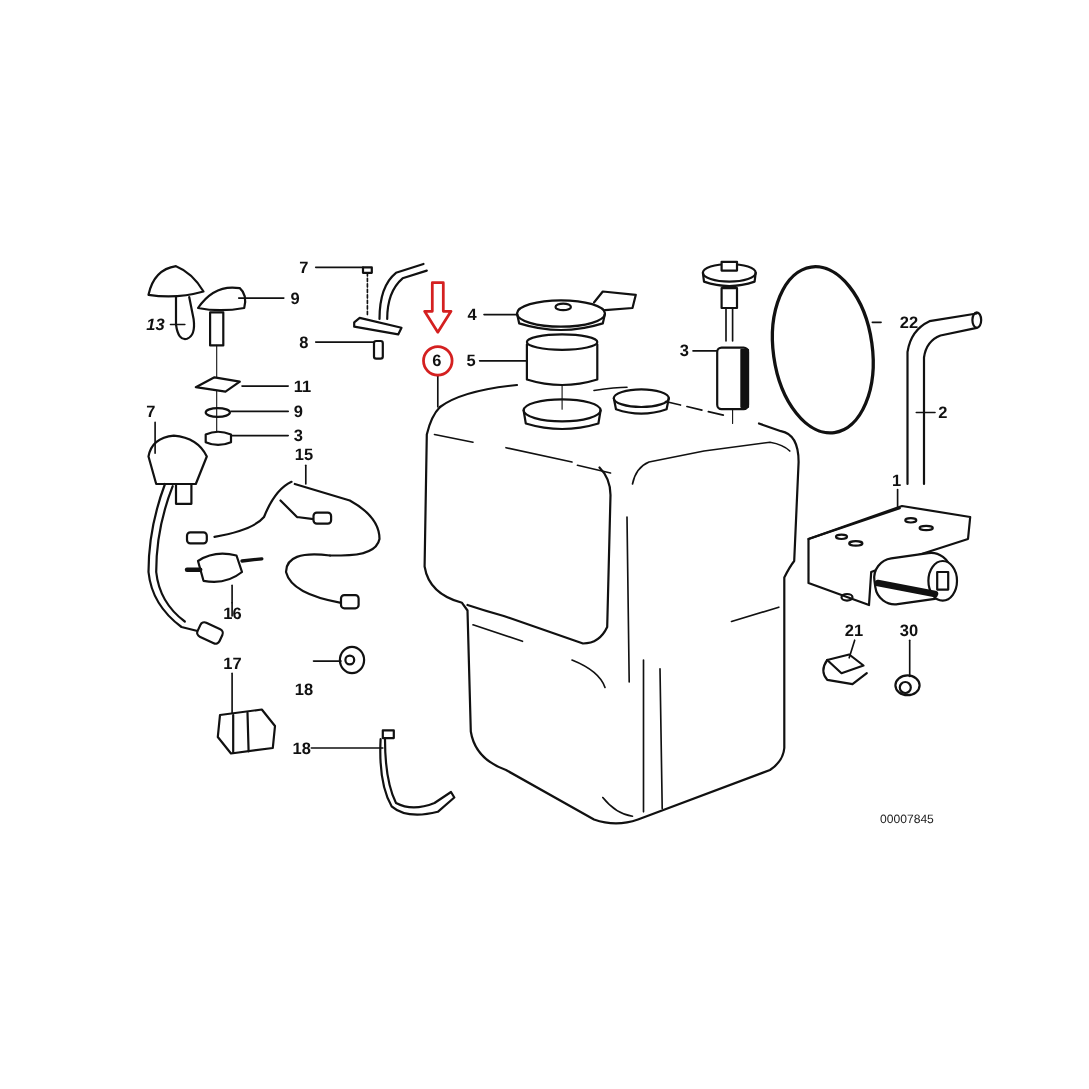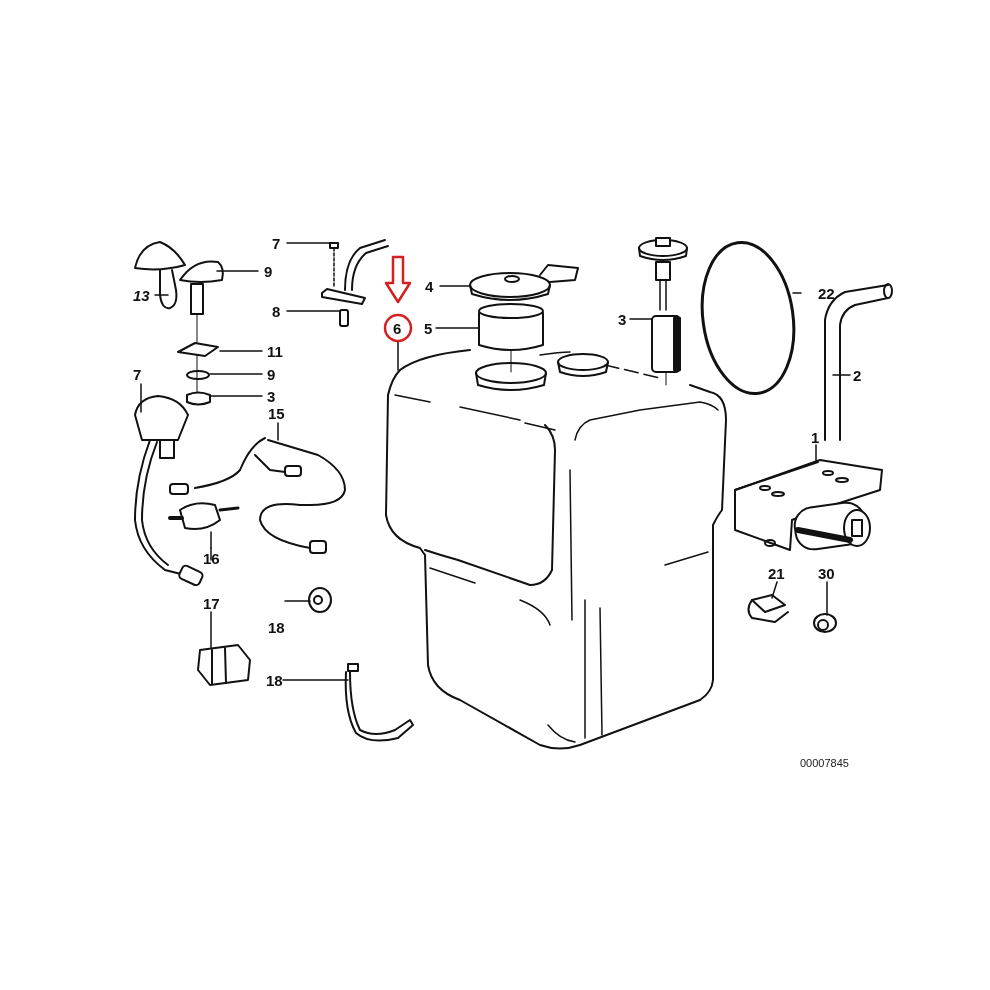--- a/index.html
+++ b/index.html
@@ -1,19 +1,19 @@
 <!DOCTYPE html>
 <html><head>
 <meta charset="utf-8">
 <style>
   html, body { margin:0; padding:0; background:#ffffff; }
   body { width:990px; height:990px; position:relative; overflow:hidden; font-family:"Liberation Sans", sans-serif; }
   #stage { position:absolute; left:0; top:0; width:990px; height:990px; }
   .callout { position:absolute; font-family:"Liberation Sans", sans-serif; font-weight:bold; font-size:15px; color:#111; line-height:1; }
-  .drawing-code { position:absolute; font-family:"Liberation Sans", sans-serif; font-size:11px; color:#222;margin-top:18px; }
+  .drawing-code { position:absolute; font-family:"Liberation Sans", sans-serif; font-size:11px; color:#222; }
 </style>
 </head>
 <body>
 
 <div id="stage">
 <svg width="990" height="990" viewBox="0 0 990 990" xmlns="http://www.w3.org/2000/svg" fill="none" stroke="#111" stroke-width="2" stroke-linecap="round" stroke-linejoin="round">
 
   <g>
     <path d="M400,370 Q392,378 388,395 L386,515 Q390,540 420,548 L425,555 L428,665 Q432,690 460,700 L540,745 Q560,752 580,745 L700,700 Q712,692 713,680 L713,525 Q718,515 722,510 L726,420 Q726,395 710,392 L690,385"></path>
     <path d="M400,370 Q420,355 470,350"></path>

